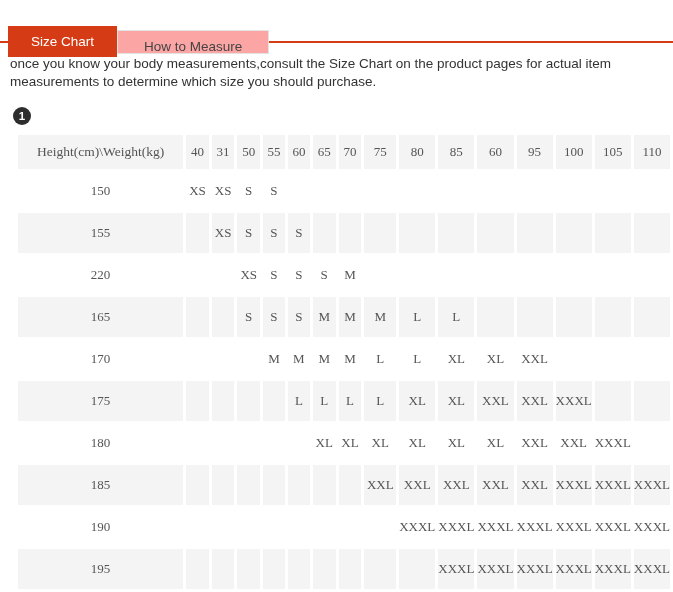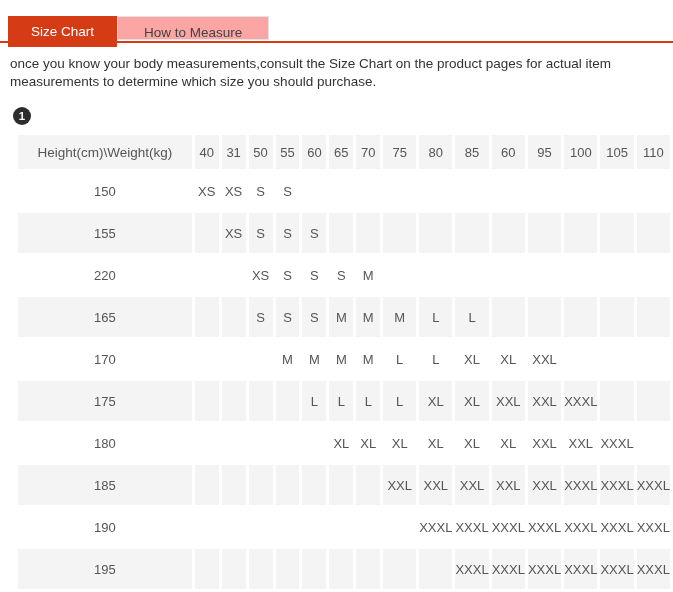--- a/index.html
+++ b/index.html
@@ -14,21 +14,21 @@
   body{
     width:673px;height:592px;overflow:hidden;
     font-family:"Liberation Sans", sans-serif;
     -webkit-font-smoothing:antialiased;
   }
   .page{position:relative;width:673px;height:592px;}
 
   
   .tabbar{position:relative;margin-top:12px;height:34px;}
   .tab-underline{position:absolute;left:0;top:29px;width:100%;height:2px;background:var(--accent);}
-  .tabs{position:absolute;left:8px;top:4px;display:flex;align-items:flex-start;}
+  .tabs{position:absolute;left:8px;top:14px;display:flex;align-items:center;}
   .tab{font-size:13.5px;cursor:pointer;white-space:nowrap;box-sizing:border-box;}
   .tab.active{
     position:relative;z-index:2;
     background:var(--accent);color:#ffffff;
     height:31px;line-height:31px;padding:0 23px;
   }
   .tab.inactive{
     position:relative;z-index:3;
     background:#fca5a5;color:#444444;
     border:1px solid var(--tab-border);
@@ -46,21 +46,21 @@
     margin:5px 0 0 13px;width:18px;height:18px;border-radius:50%;
     background:var(--badge-bg);color:#ffffff;
     font-size:11.5px;font-weight:bold;text-align:center;line-height:18px;
   }
 
   
   table.size-table{
     margin:8px 0 0 15px;
     border-collapse:separate;border-spacing:3px 2px;
     table-layout:fixed;
-    font-size:13px;color:var(--text);
+    font-size:13px;color:var(--text);font-family:Liberation Serif, serif;
   }
   table.size-table th, table.size-table td{
     text-align:center;vertical-align:middle;
     font-weight:normal;padding:0;overflow:hidden;white-space:nowrap;
   }
   table.size-table thead th{background:var(--cell-bg);height:34px;}
   table.size-table thead th.corner{font-size:13.5px;}
   table.size-table tbody td{height:40px;background:#ffffff;}
   table.size-table tbody tr.shade td{background:var(--cell-bg);}
 </style>

